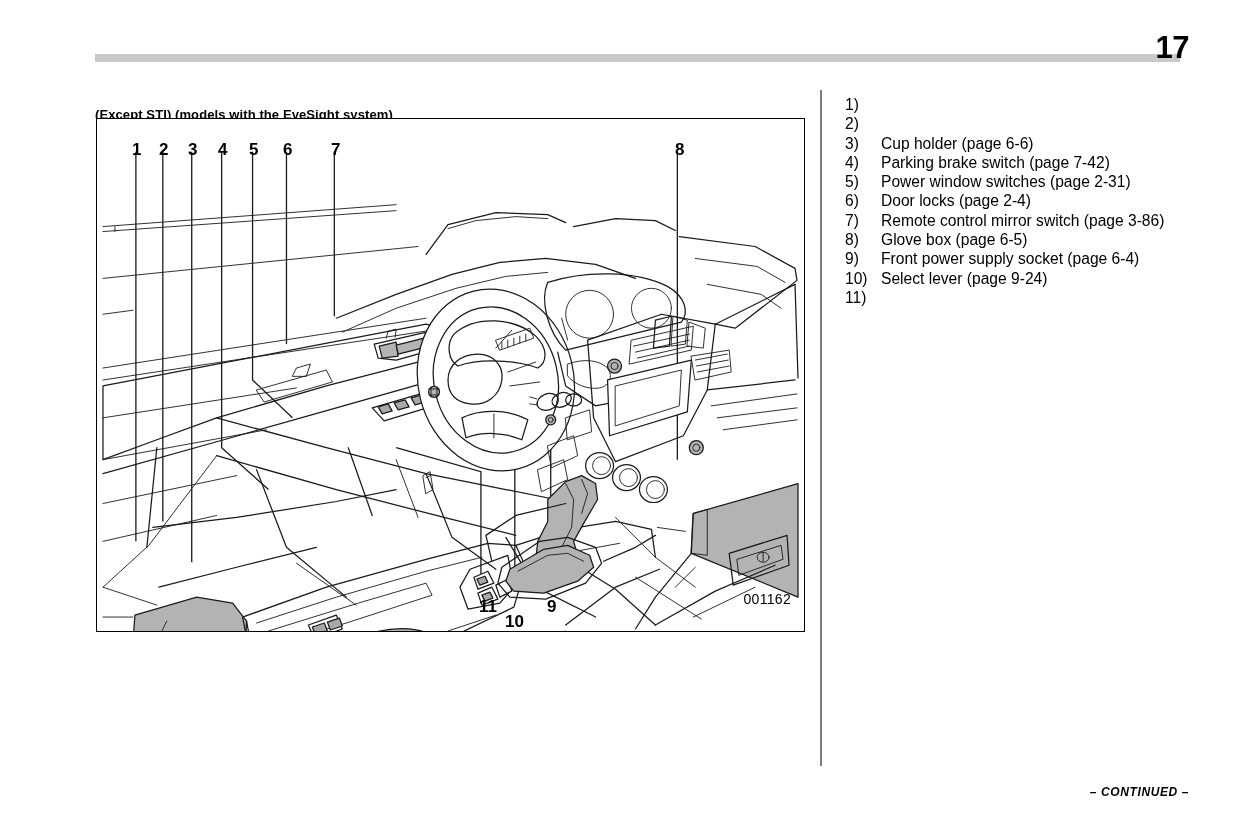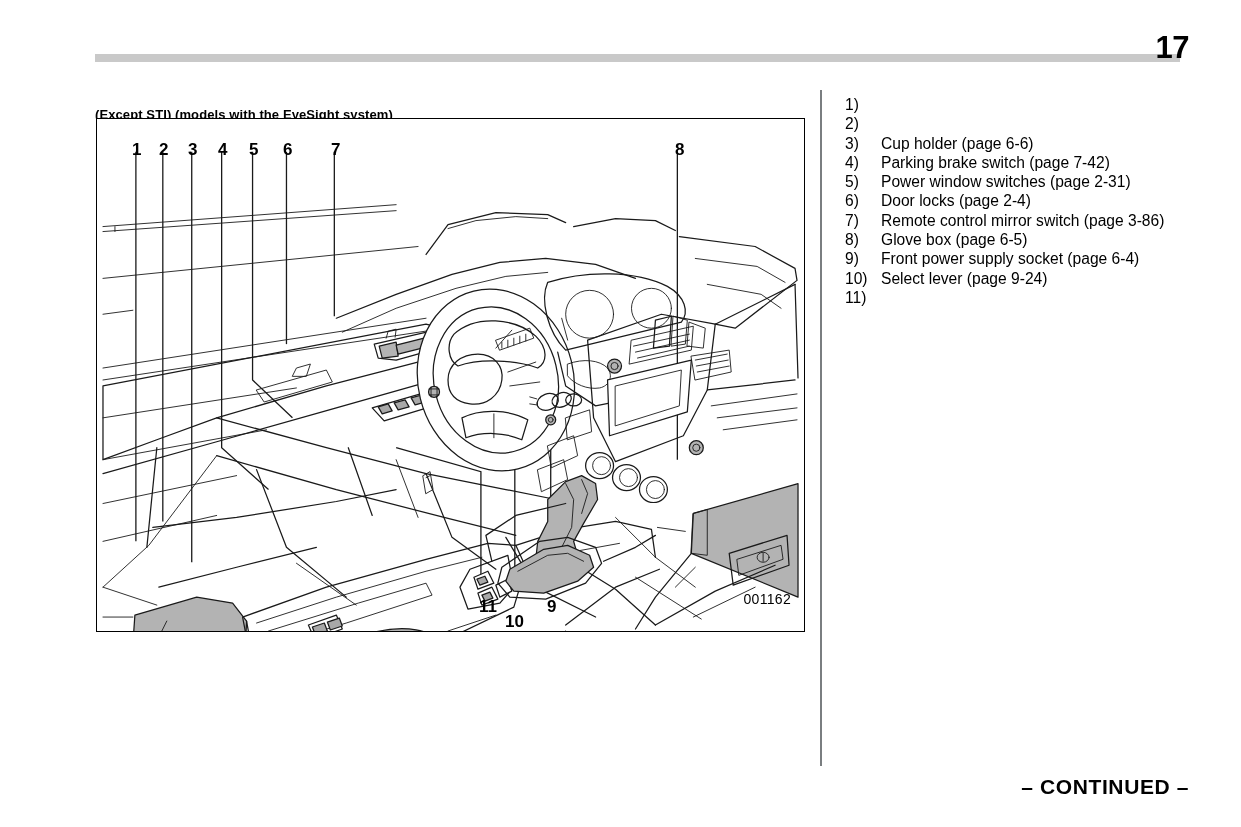--- a/index.html
+++ b/index.html
@@ -111,22 +111,23 @@
   }
   .legend-text {
     flex: 1 1 auto;
   }
 
   
   #footer-continued {
     position: absolute;
     right: 52px;
     bottom: 28px;
-    font-size: 21px;
+    font-size: 12px;
     font-weight: bold;
+    font-style: italic;
     letter-spacing: 0.6px;
   }
 </style>
 </head>
 <body>
 
 <div id="header-rule"></div>
 <div id="page-number">17</div>
 
 <div id="column-divider"></div>

